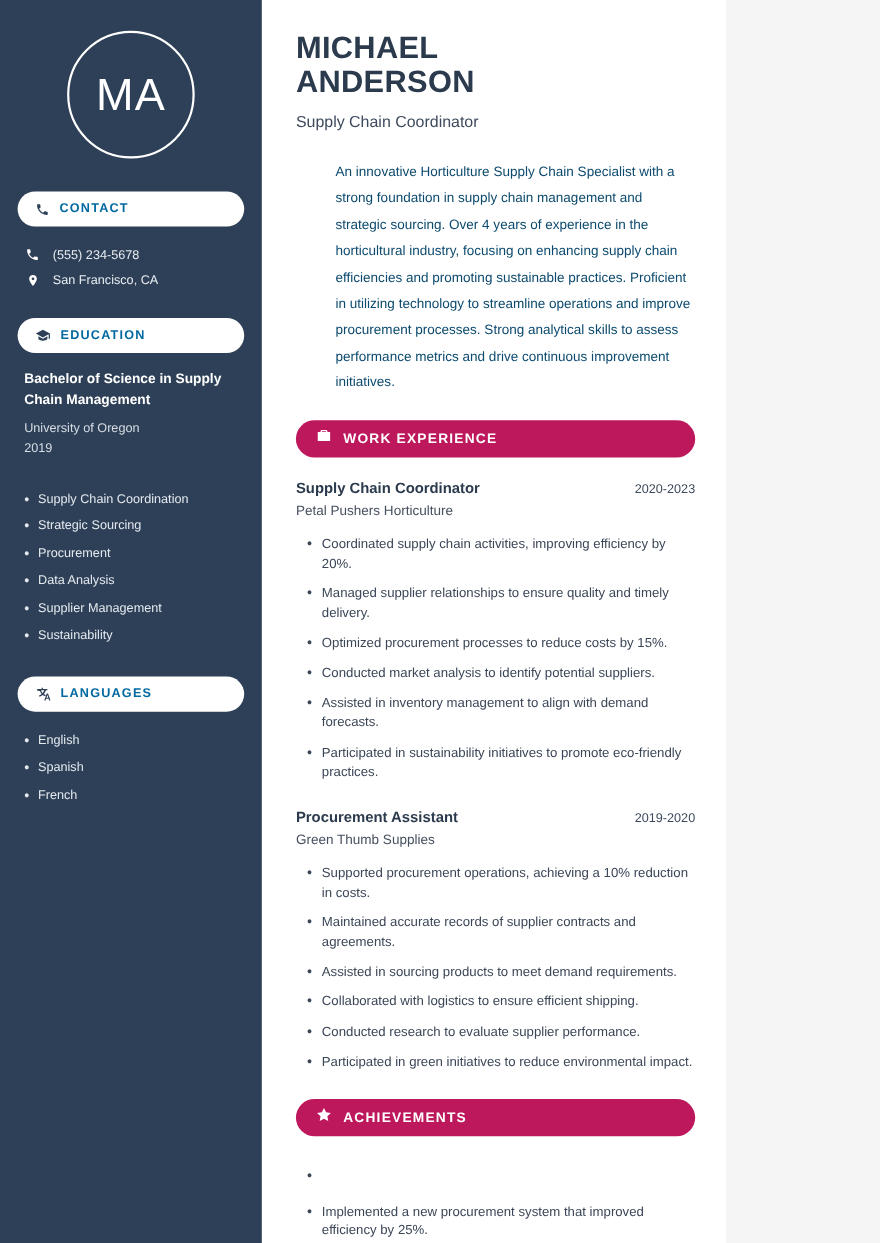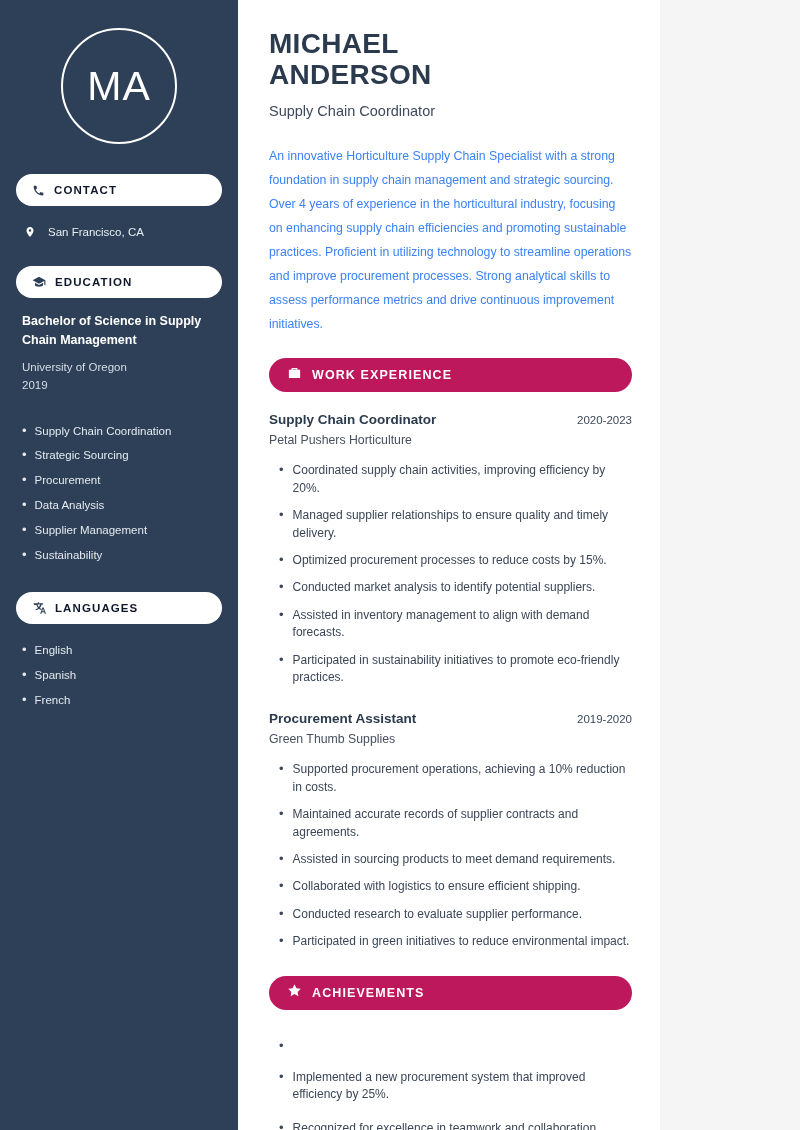--- a/index.html
+++ b/index.html
@@ -41,21 +41,21 @@
     display: flex;
     align-items: center;
     justify-content: center;
     font-size: 41px;
     letter-spacing: 1px;
     font-weight: 400;
     color: #ffffff;
   }
   .side-pill {
     background: #ffffff;
-    color: #0f172a;
+    color: #0369a1;
     border-radius: 20px;
     height: 32px;
     display: flex;
     align-items: center;
     padding: 0 16px;
     gap: 9px;
     margin-bottom: 14px;
   }
   .side-pill .pill-label {
     font-size: 11.5px;
@@ -113,23 +113,24 @@
   }
   .job-title {
     font-size: 14.5px;
     color: #3d4a5c;
     margin-top: 12px;
     margin-bottom: 26px;
   }
   .summary {
     font-size: 12.3px;
     line-height: 1.95;
-    color: #3b82f6;
+    color: #0c4a6e;
     margin-bottom: 22px;
     text-align: left;
+    margin-left: 36px;
   }
   .sec-banner {
     background: #be185d;
     color: #ffffff;
     border-radius: 20px;
     height: 34px;
     display: flex;
     align-items: center;
     padding: 0 18px;
     gap: 10px;
@@ -176,20 +177,28 @@
     <div class="side-pill">
       <span>
         <svg width="13" height="13" viewBox="0 0 24 24" fill="#2e4057">
             <path d="M6.6 10.8c1.4 2.8 3.8 5.2 6.6 6.6l2.2-2.2c.3-.3.7-.4 1-.2 1.2.4 2.4.6 3.6.6.6 0 1 .4 1 1V20c0 .6-.4 1-1 1C10.6 21 3 13.4 3 4c0-.6.4-1 1-1h3.5c.6 0 1 .4 1 1 0 1.3.2 2.5.6 3.6.1.4 0 .8-.2 1l-2.3 2.2z"></path>
           </svg>
       </span>
       <span class="pill-label">CONTACT</span>
     </div>
 
     <div class="contact-list">
+      <div class="contact-row">
+        <span class="ic">
+          <svg width="13" height="13" viewBox="0 0 24 24" fill="#ffffff">
+              <path d="M6.6 10.8c1.4 2.8 3.8 5.2 6.6 6.6l2.2-2.2c.3-.3.7-.4 1-.2 1.2.4 2.4.6 3.6.6.6 0 1 .4 1 1V20c0 .6-.4 1-1 1C10.6 21 3 13.4 3 4c0-.6.4-1 1-1h3.5c.6 0 1 .4 1 1 0 1.3.2 2.5.6 3.6.1.4 0 .8-.2 1l-2.3 2.2z"></path>
+            </svg>
+        </span>
+        <span>(555) 234-5678</span>
+      </div>
       <div class="contact-row">
         <span class="ic">
           <svg width="12" height="14" viewBox="0 0 24 24" fill="#ffffff">
               <path d="M12 2C8.1 2 5 5.1 5 9c0 5.3 7 13 7 13s7-7.7 7-13c0-3.9-3.1-7-7-7zm0 9.5A2.5 2.5 0 1 1 12 6.5a2.5 2.5 0 0 1 0 5z"></path>
             </svg>
         </span>
         <span>San Francisco, CA</span>
       </div>
     </div>
 

